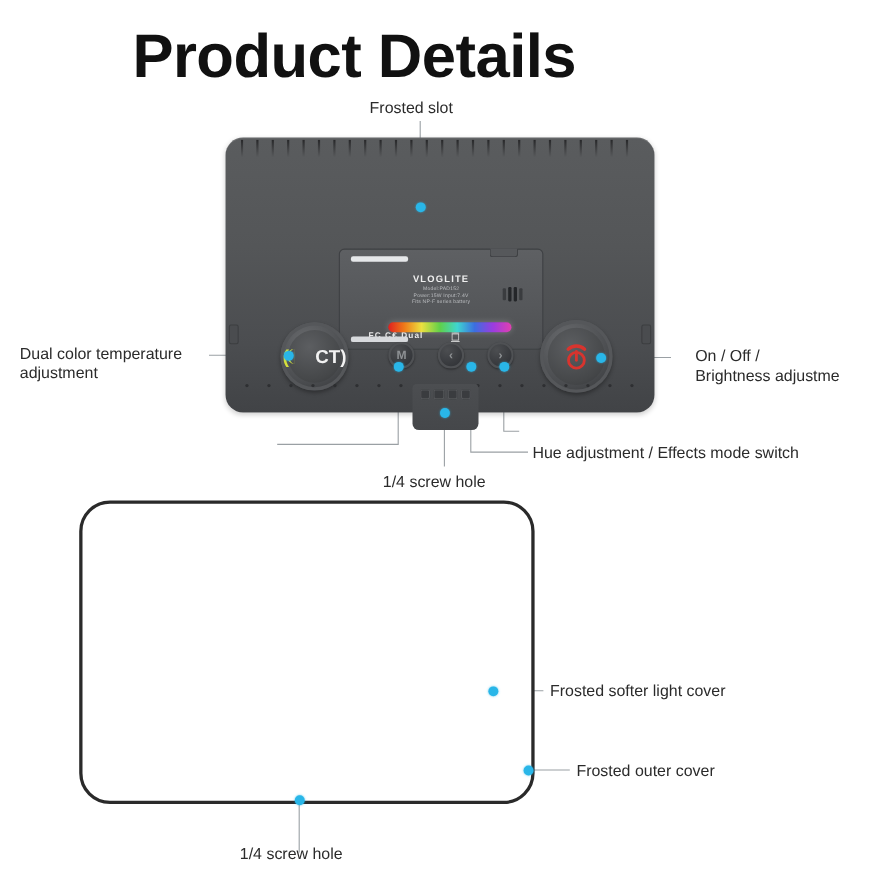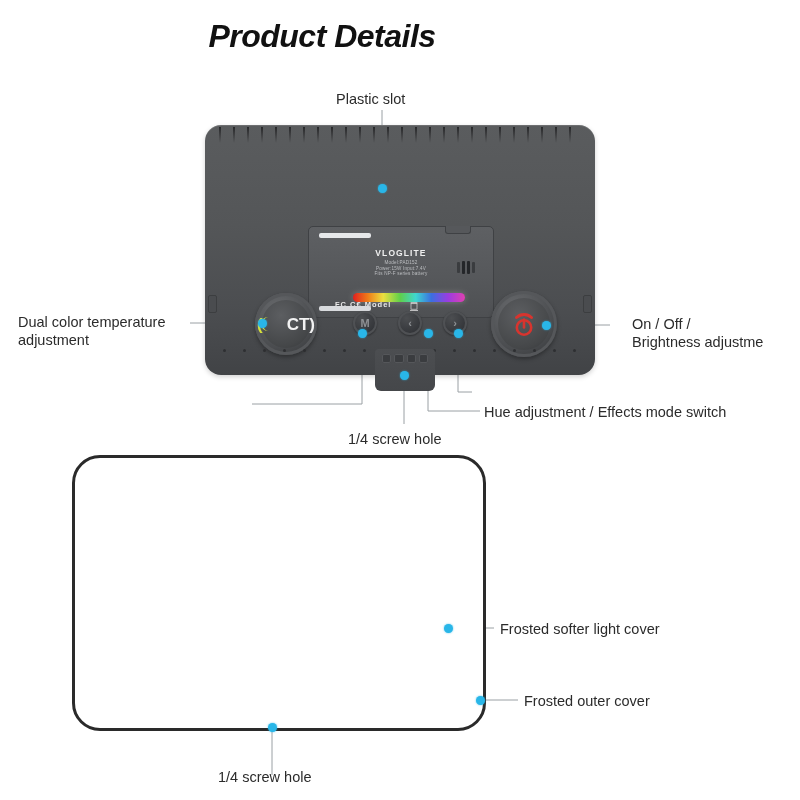--- a/index.html
+++ b/index.html
@@ -10,24 +10,23 @@
     color:#222222;
     overflow:hidden;
     position:relative;
   }
   .stage{position:absolute;left:0;top:0;width:800px;height:800px;}
 
   
   .title{
     position:absolute;left:0;top:18px;width:644px;
     text-align:center;
-    font-size:32px;font-weight:bold;letter-spacing:-0.5px;
+    font-size:56px;font-weight:bold;letter-spacing:-0.5px;
     color:#111111;
     font-family:"Liberation Sans", sans-serif;
-    font-style:italic;
   }
 
   
   .callout{
     position:absolute;
     font-size:14.5px;
     line-height:18px;
     color:#2b2b2b;
     white-space:pre-line;
   }
@@ -230,21 +229,21 @@
     <div class="side-notch"></div>
     <div class="side-notch r"></div>
 
     <div class="batt-plate">
       <div class="batt-rail top"></div>
       <div class="batt-tab"></div>
       <div class="batt-brand">VLOGLITE</div>
       <div class="batt-specs">Model:PAD152
 Power:15W    Input:7.4V
 Fits NP-F series battery</div>
-      <div class="batt-certs">FC  C€  Model</div>
+      <div class="batt-certs">FC  C€  Dual</div>
       <svg class="wee" viewBox="0 0 8 10">
         <rect x="1" y="2.6" width="6" height="5.6" fill="none" stroke="#dcdcdc" stroke-width=".7"></rect>
         <rect x="0.6" y="1.3" width="6.8" height="0.8" fill="#dcdcdc"></rect>
         <rect x="2.8" y="0.2" width="2.4" height="0.8" fill="#dcdcdc"></rect>
         <rect x="0" y="9" width="8" height="0.8" fill="#dcdcdc"></rect>
       </svg>
       <div class="batt-contacts">
         <div class="contact side"></div>
         <div class="contact"></div>
         <div class="contact"></div>
@@ -311,21 +310,21 @@
   <div class="dot" style="left:258px;top:319px;"></div>
   <div class="dot" style="left:542px;top:321px;"></div>
   <div class="dot" style="left:358px;top:329px;"></div>
   <div class="dot" style="left:400px;top:371px;"></div>
   <div class="dot" style="left:424px;top:329px;"></div>
   <div class="dot" style="left:454px;top:329px;"></div>
   <div class="dot" style="left:444px;top:624px;"></div>
   <div class="dot" style="left:476px;top:696px;"></div>
   <div class="dot" style="left:268px;top:723px;"></div>
 
-  <div class="callout" style="left:336px;top:90px;">Plastic slot</div>
+  <div class="callout" style="left:336px;top:90px;">Frosted slot</div>
 
   <div class="callout" style="left:18px;top:313px;width:175px;">Dual color temperature
 adjustment</div>
 
   <div class="callout" style="left:632px;top:315px;width:168px;">On / Off /
 Brightness adjustme</div>
 
 
   <div class="callout" style="left:348px;top:430px;">1/4 screw hole</div>
 

